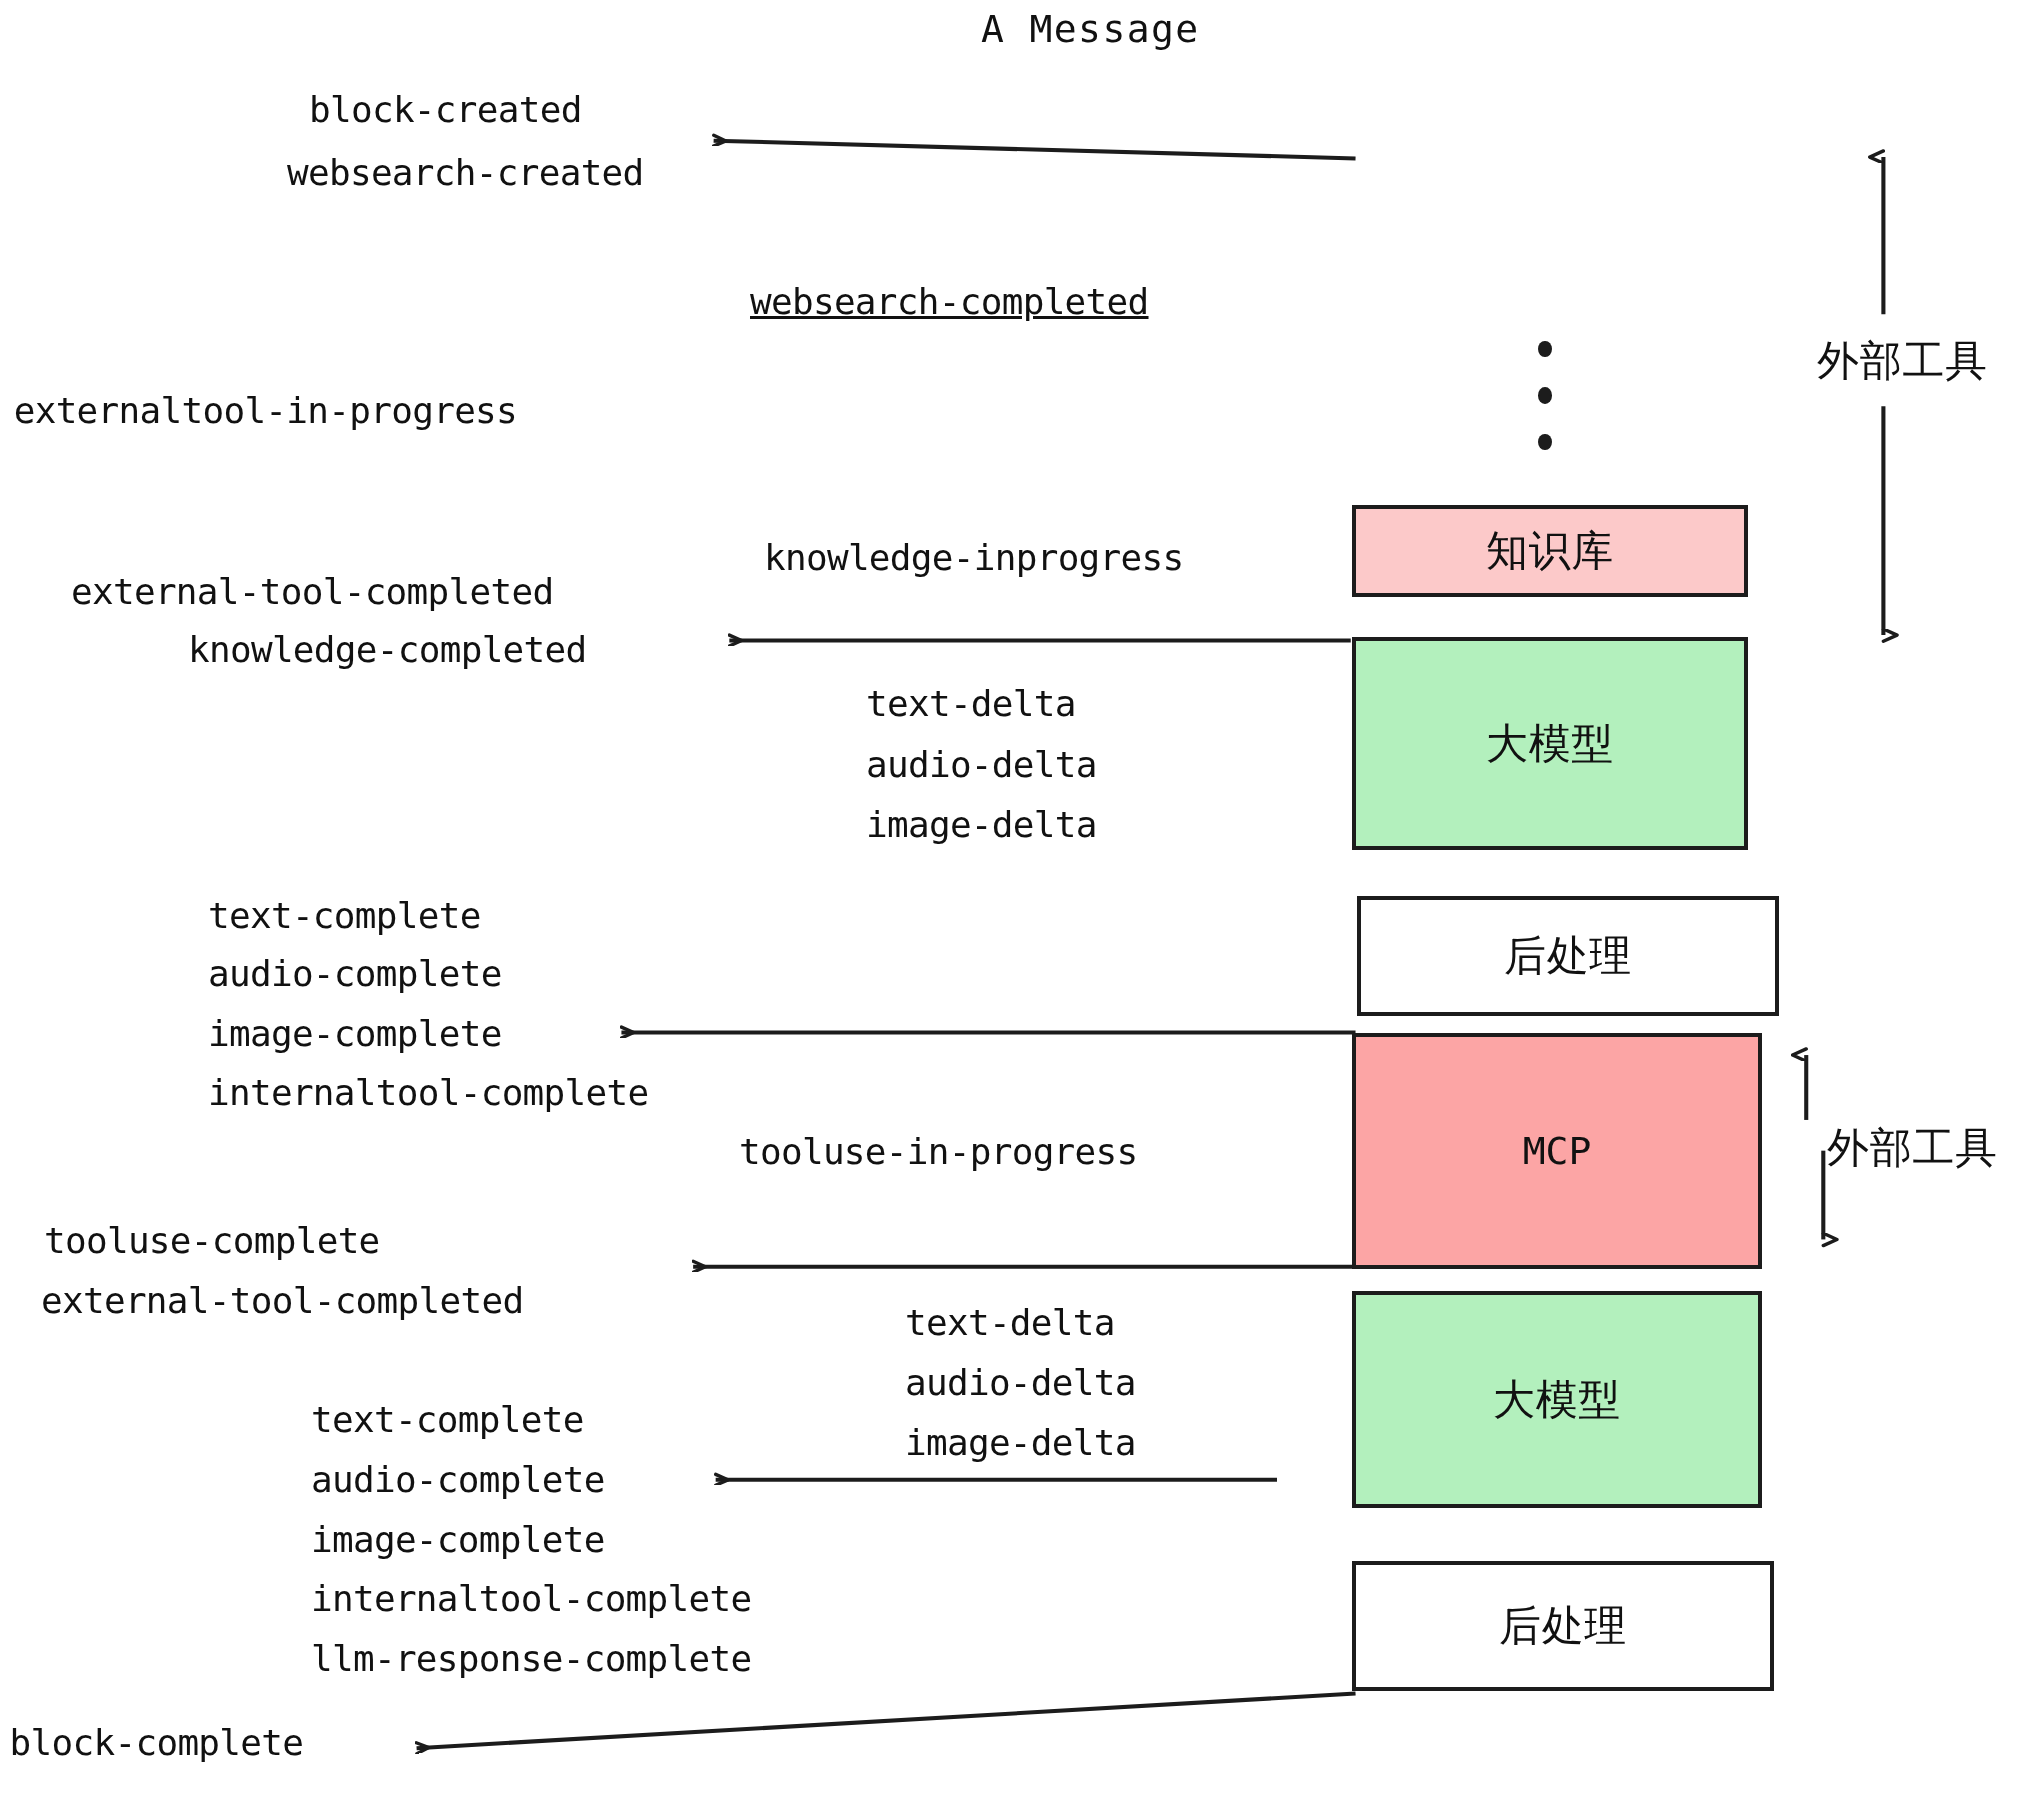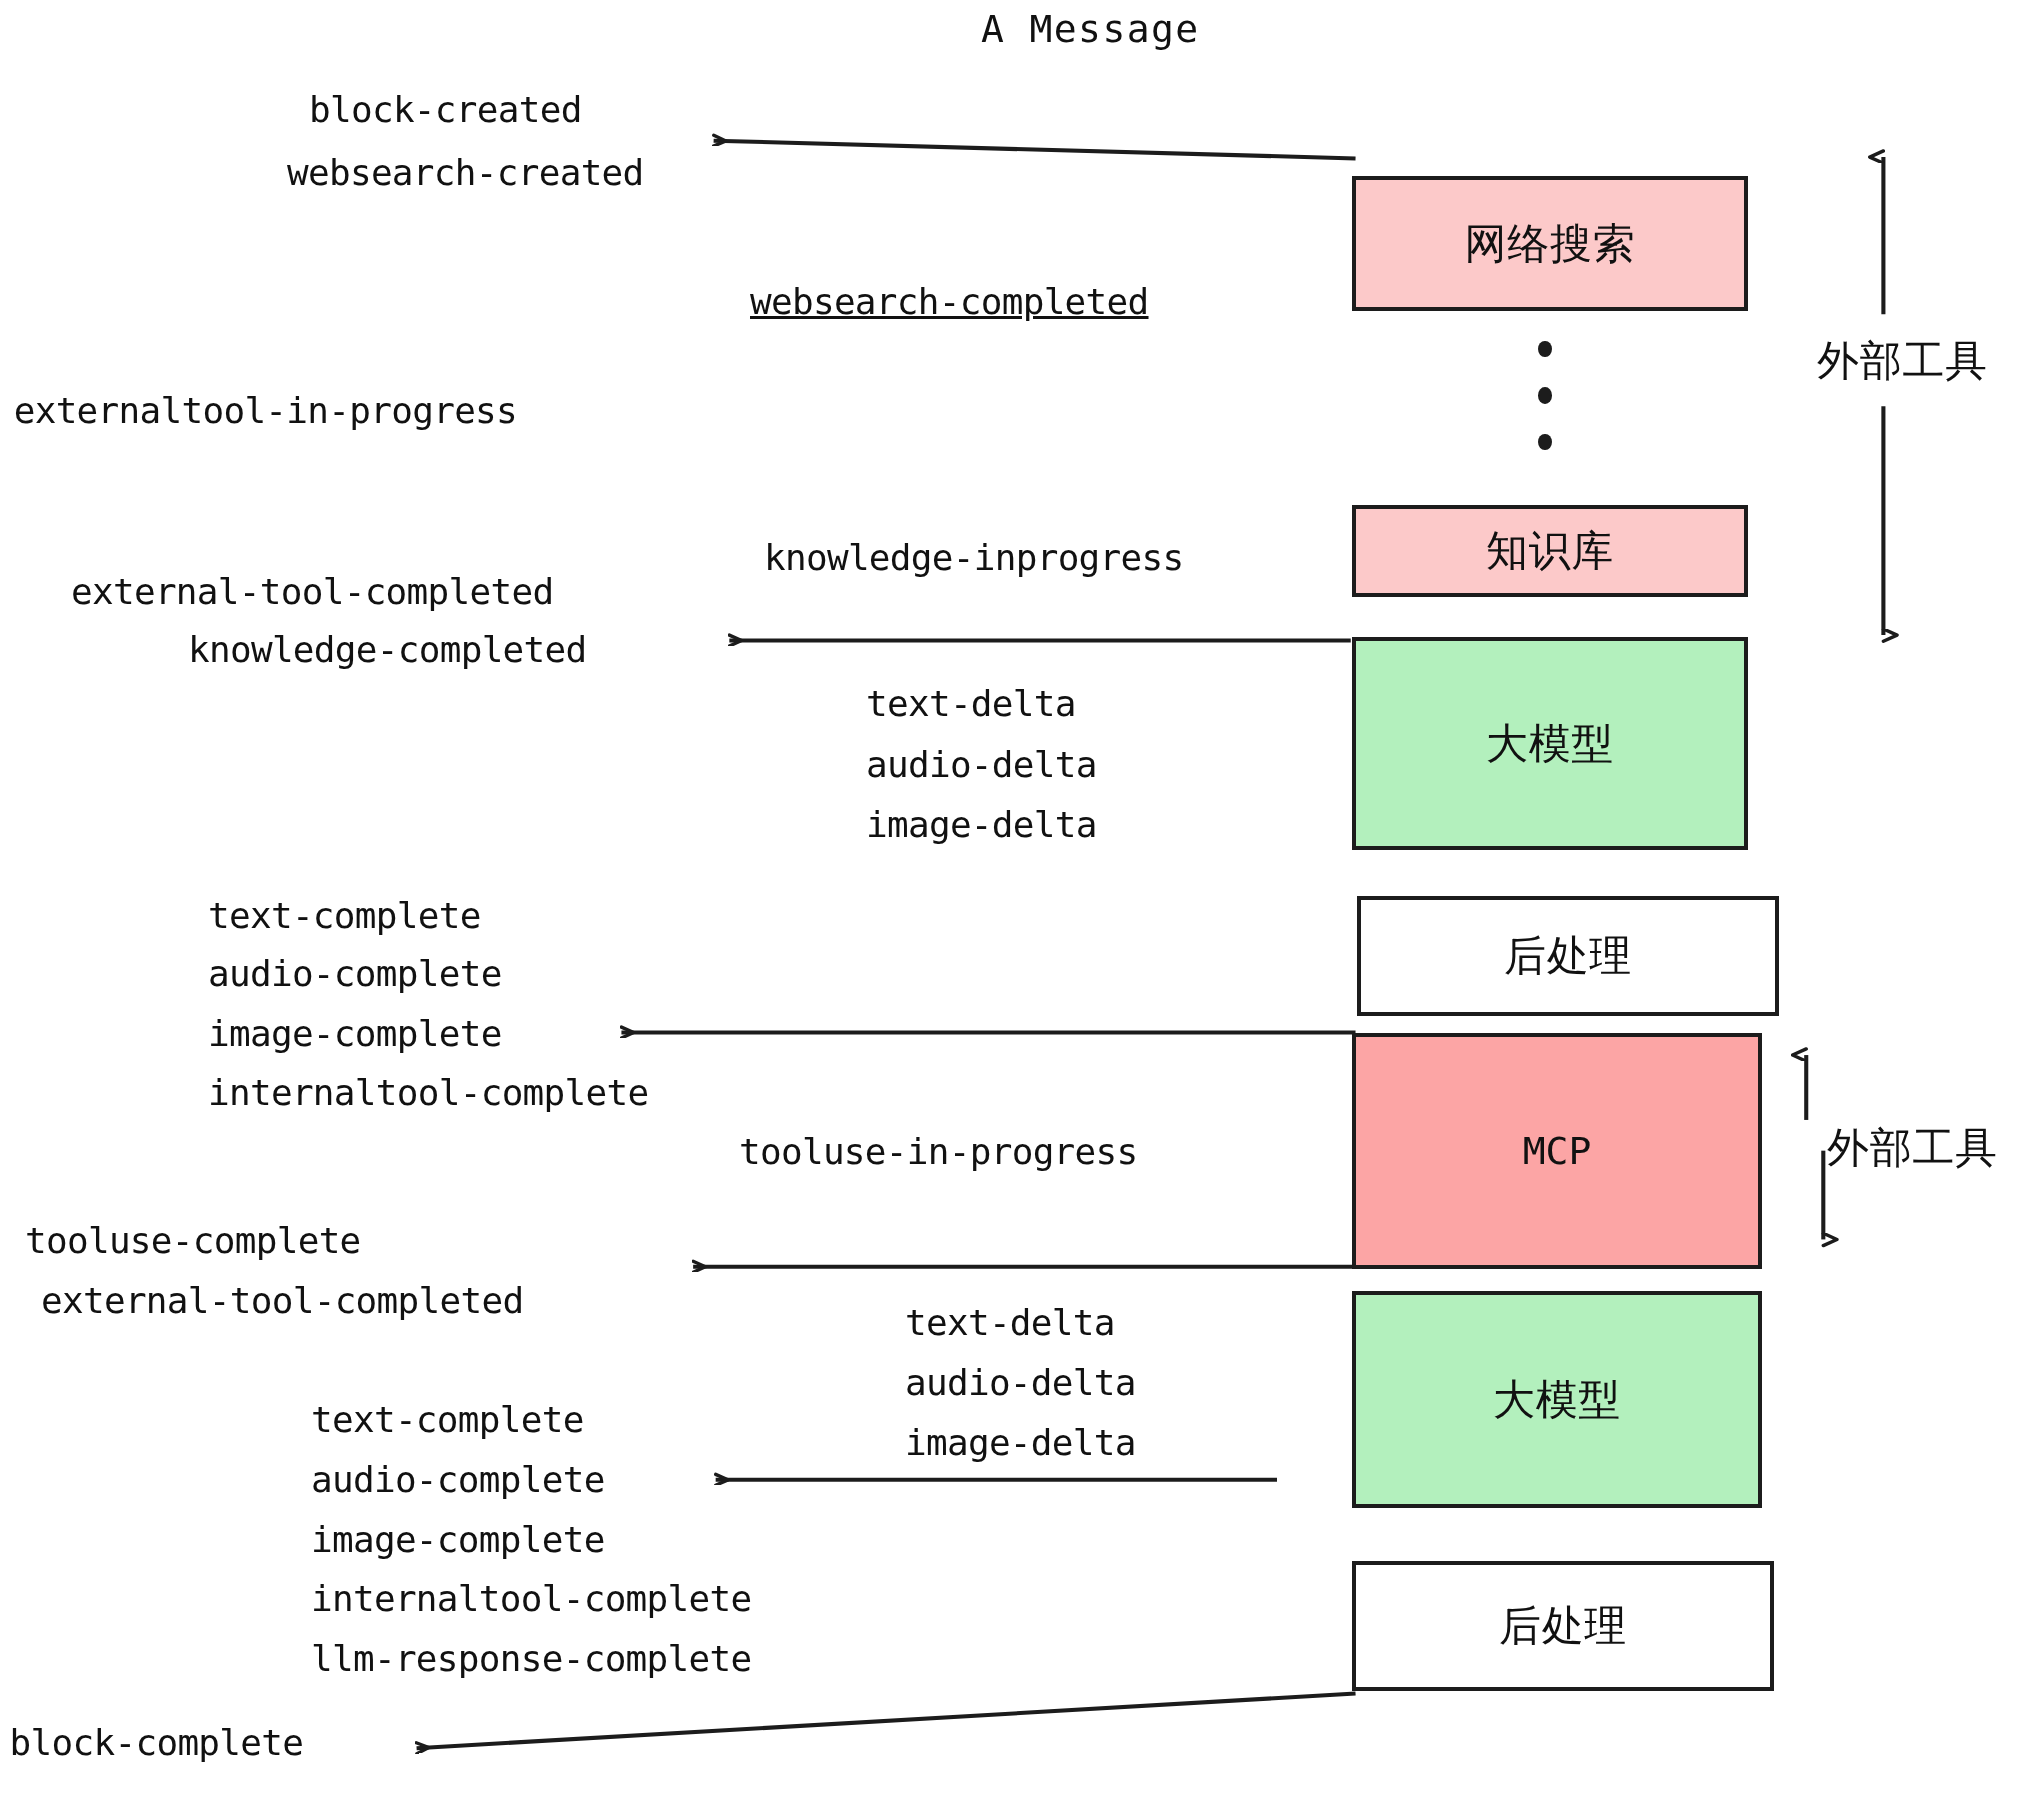--- a/index.html
+++ b/index.html
@@ -102,21 +102,21 @@
   <div class="evt" style="left:208px; top:898px;">text-complete</div>
 
   <div class="evt" style="left:208px; top:956px;">audio-complete</div>
 
   <div class="evt" style="left:208px; top:1016px;">image-complete</div>
 
   <div class="evt" style="left:208px; top:1075px;">internaltool-complete</div>
 
   <div class="evt" style="left:739px; top:1134px;">tooluse-in-progress</div>
 
-  <div class="evt" style="left:25px; top:1223px;">tooluse-complete</div>
+  <div class="evt" style="left:44px; top:1223px;">tooluse-complete</div>
 
   <div class="evt" style="left:41px; top:1283px;">external-tool-completed</div>
 
 
   <div class="evt" style="left:905px; top:1305px;">text-delta</div>
 
   <div class="evt" style="left:905px; top:1365px;">audio-delta</div>
 
   <div class="evt" style="left:905px; top:1425px;">image-delta</div>
 
@@ -125,23 +125,20 @@
   <div class="evt" style="left:311px; top:1462px;">audio-complete</div>
 
   <div class="evt" style="left:311px; top:1522px;">image-complete</div>
 
   <div class="evt" style="left:311px; top:1581px;">internaltool-complete</div>
 
   <div class="evt" style="left:311px; top:1641px;">llm-response-complete</div>
 
   <div class="evt" style="left:9.6px; top:1725px;">block-complete</div>
 
-  <div class="box" style="left:1352px; top:176px; width:396px; height:135px; background:#FCC9C9;">
-    <span class="lbl">网络搜索</span>
-  </div>
 
   <div class="dots" style="left:1537px; top:341px; width:16.4px; height:109px;">
     <i></i>
       <i></i>
       <i></i>
   </div>
 
   <div class="box" style="left:1352px; top:505px; width:396px; height:92px; background:#FCC9C9;">
     <span class="lbl">知识库</span>
   </div>

